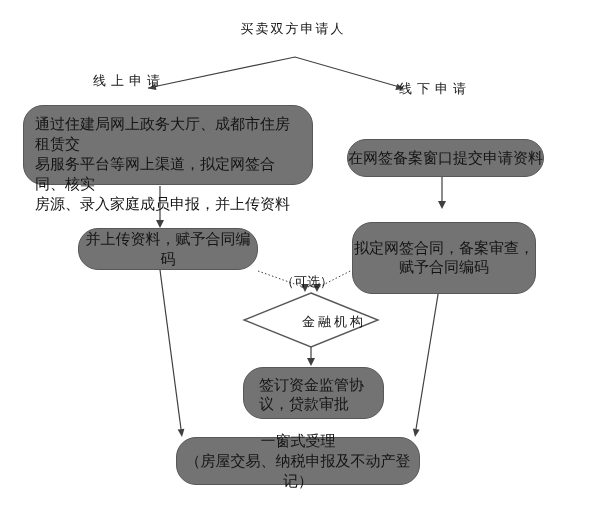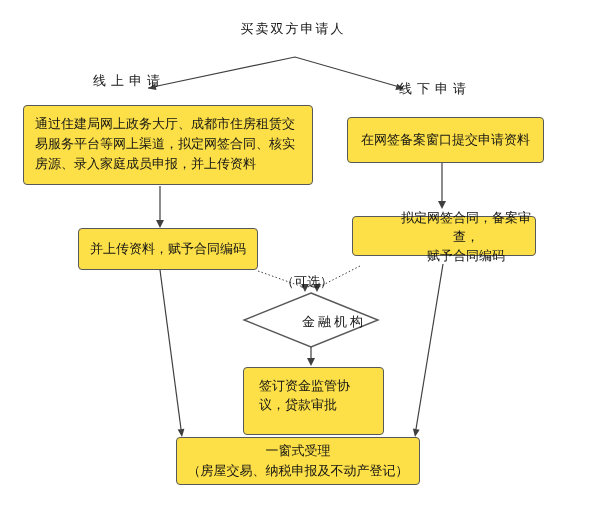--- a/index.html
+++ b/index.html
@@ -24,42 +24,42 @@
     width: 600px; height: 506px;
   }
   .ln   { stroke: var(--line); stroke-width: 1.2; fill: none; }
   .dot  { stroke-dasharray: 1.5 2.2; stroke-width: 1; }
   .hd   { fill: var(--line); stroke: none; }
   .diamond { fill: #ffffff; stroke: var(--border); stroke-width: 1.4; }
   .box {
     position: absolute;
     box-sizing: border-box;
     border: 1.4px solid var(--border);
-    border-radius: 4px;
-    background: #fde047;
-    font-size: 13px;
+    border-radius: 20px;
+    background: #737373;
+    font-size: 15px;
     line-height: 20px;
     white-space: pre-line;
   }
   .box.center {
     display: flex;
     align-items: center;
     justify-content: center;
     text-align: center;
   }
   .lbl {
     position: absolute;
     font-size: 13px;
     white-space: nowrap;
   }
   .b-online-channel  { left: 23px;  top: 105px; width: 290px; height: 80px; padding: 8px 8px 0 11px; }
-  .b-offline-submit  { left: 347px; top: 117px; width: 197px; height: 46px; }
+  .b-offline-submit  { left: 347px; top: 139px; width: 197px; height: 38px; }
   .b-filing-review   { left: 78px;  top: 228px; width: 180px; height: 42px; }
-  .b-draft-contract  { left: 352px; top: 216px; width: 184px; height: 40px; line-height: 19px; padding-left: 44px; }
-  .b-fund-supervision{ left: 243px; top: 367px; width: 141px; height: 68px; padding: 8px 16px 0 15px; line-height: 19px; }
+  .b-draft-contract  { left: 352px; top: 222px; width: 184px; height: 72px; line-height: 19px; }
+  .b-fund-supervision{ left: 243px; top: 367px; width: 141px; height: 52px; padding: 8px 16px 0 15px; line-height: 19px; }
   .b-one-window      { left: 176px; top: 437px; width: 244px; height: 48px; }
   .l-start    { left: 232px; top: 20px;  width: 122px; text-align: center; letter-spacing: 2px; }
   .l-online   { left: 93px;  top: 72px;  letter-spacing: 5px; }
   .l-offline  { left: 399px; top: 80px;  letter-spacing: 5px; }
   .l-optional { left: 281px; top: 273px; }
   .l-diamond  { left: 256px; top: 313px; width: 110px; text-align: right; letter-spacing: 3px; }
 </style>
 </head>
 <body>
 

